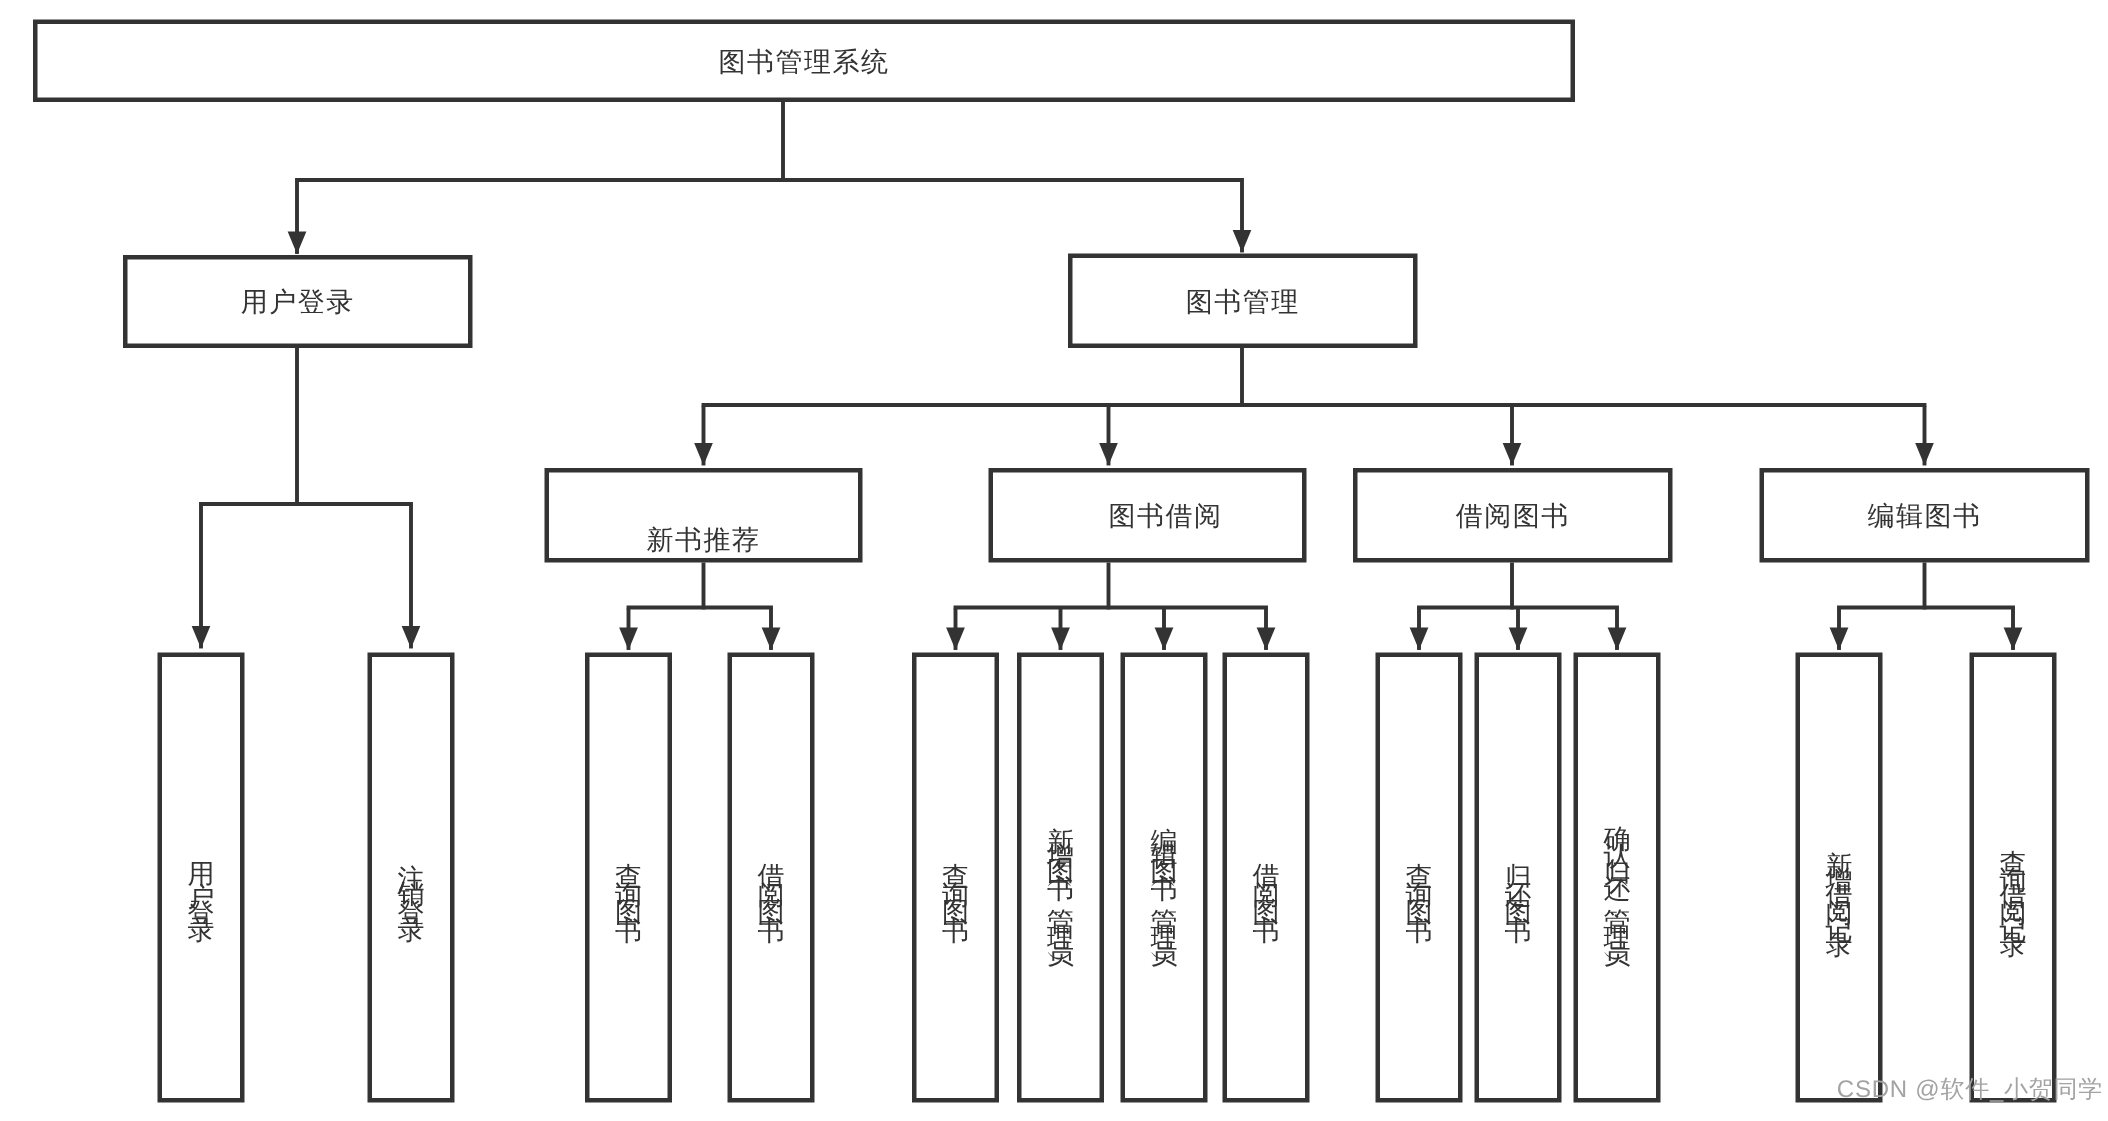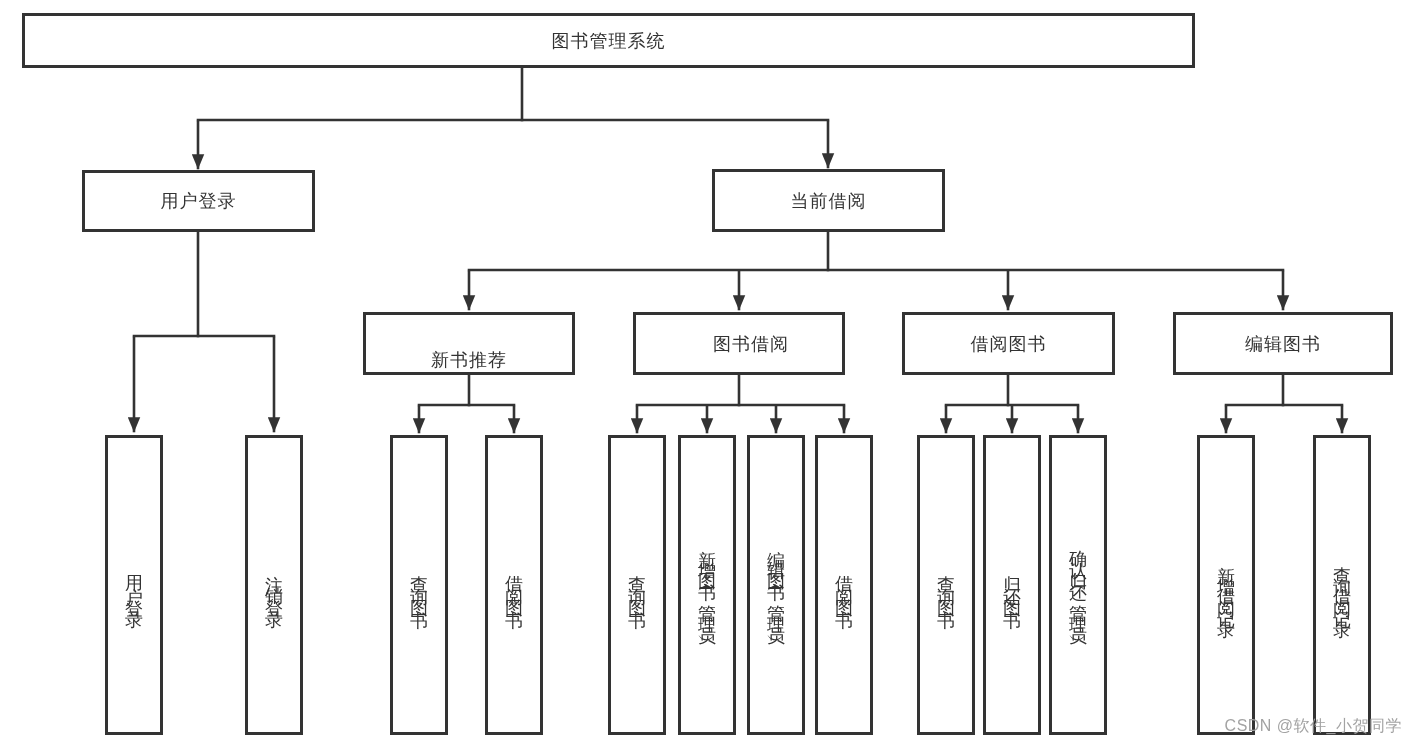--- a/index.html
+++ b/index.html
@@ -29,25 +29,25 @@
   .node.tall { width: 58px; height: 300px; top: 435px; }
   .vtext {
     writing-mode: vertical-rl;
     text-orientation: mixed;
     letter-spacing: 12px;
     line-height: 1;
     white-space: nowrap;
   }
   .vtext.long { letter-spacing: 11px; }
   
-  #n-root   { left: 22px;  top: 13px;  width: 1173px; height: 55px; }
+  #n-root   { left: 22px;  top: 13px;  width: 1028px; height: 55px; }
   #n-login  { left: 82px;  top: 170px; width: 233px;  height: 62px; }
   #n-mgmt   { left: 712px; top: 169px; width: 233px;  height: 63px; }
   #n-rec    { left: 363px; top: 312px; width: 212px;  height: 63px; align-items: flex-end; }
-  #n-borrow { left: 633px; top: 312px; width: 212px;  height: 63px; padding-left: 24px; }
+  #n-borrow { left: 659px; top: 312px; width: 212px;  height: 63px; padding-left: 24px; }
   #n-cur    { left: 902px; top: 312px; width: 213px;  height: 63px; }
   #n-hist   { left: 1173px;top: 312px; width: 220px;  height: 63px; }
   
   #l-ulogin  { left: 105px; }
   #l-logout  { left: 245px; }
   #l-recq    { left: 390px; }
   #l-recb    { left: 485px; }
   #l-bq      { left: 608px; }
   #l-badd    { left: 678px; }
   #l-bedit   { left: 747px; }
@@ -124,21 +124,21 @@
   </svg>
 
   <div class="node" id="n-root">
     <span>图书管理系统</span>
   </div>
 
   <div class="node" id="n-login">
     <span>用户登录</span>
   </div>
   <div class="node" id="n-mgmt">
-    <span>当前借阅</span>
+    <span>图书管理</span>
   </div>
 
   <div class="node" id="n-rec">
     <span>新书推荐</span>
   </div>
   <div class="node" id="n-borrow">
     <span>图书借阅</span>
   </div>
   <div class="node" id="n-cur">
     <span>借阅图书</span>

